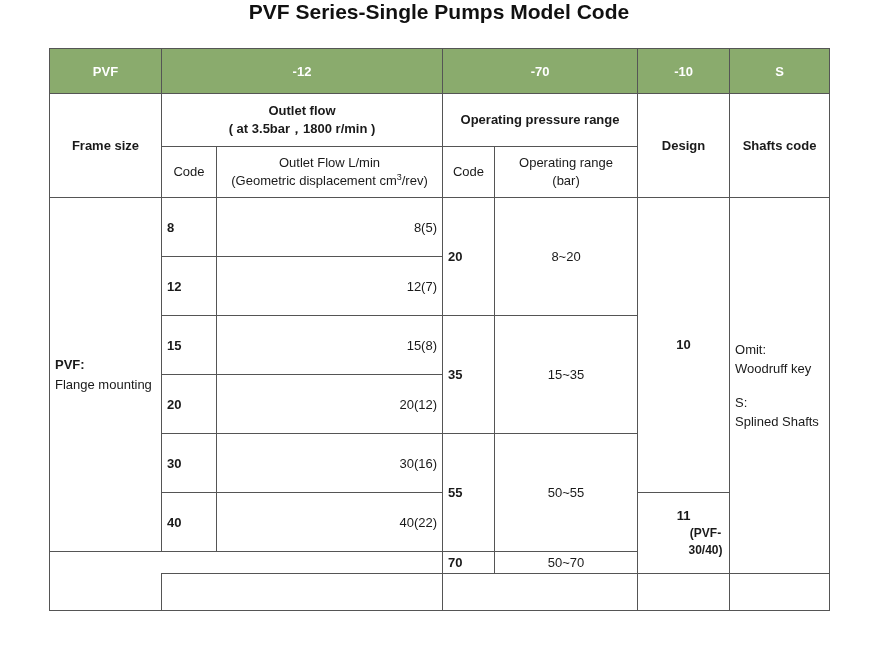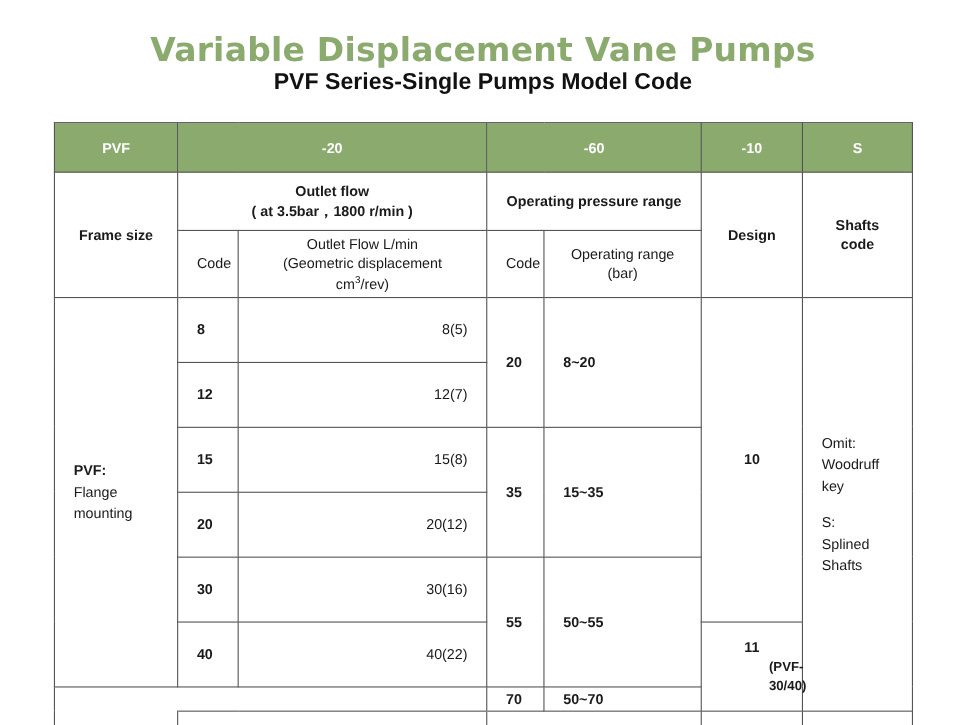--- a/index.html
+++ b/index.html
@@ -44,21 +44,21 @@
   table.model-code {
     border-collapse: collapse;
     width: 780px;
     table-layout: fixed;
     border: 1px solid #555555;
   }
   table.model-code td, table.model-code th {
     border: 1px solid #555555;
     vertical-align: middle;
     font-size: 13px;
-    padding: 3px 17px;
+    padding: 3px 5px;
     background: #ffffff;
   }
   .hdr {
     background: #8aab6d !important;
     color: #ffffff;
     font-weight: bold;
     font-size: 17px;
     text-align: center;
     height: 38px;
   }
@@ -83,23 +83,22 @@
     text-align: right;
     font-size: 13px;
   }
   .pressure-code {
     font-weight: bold;
     font-size: 13.5px;
     padding-left: 10px;
     text-align: left;
   }
   .pressure-range {
-    text-align: left;
-    font-size: 13px;
-    font-weight: bold;
+    text-align: center;
+    font-size: 13px;
   }
   .frame-cell {
     text-align: left;
     font-size: 13px;
     line-height: 1.5;
     padding: 6px 4px;
   }
   .frame-cell .b { font-weight: bold; }
   .design-cell {
     text-align: center;
@@ -123,40 +122,39 @@
     text-align: center;
     font-size: 13px;
   }
   sup { font-size: 9px; vertical-align: super; }
 </style>
 </head>
 <body>
 
 <div class="page">
 
-  <div class="title">Variable Displacement Vane Pumps</div>
   <div class="subtitle">PVF Series-Single Pumps Model Code</div>
 
   <div class="table-wrap">
     <table class="model-code">
       <colgroup>
         <col style="width:112px">
         <col style="width:55px">
         <col style="width:226px">
         <col style="width:52px">
         <col style="width:143px">
         <col style="width:92px">
         <col style="width:100px">
       </colgroup>
       <tbody>
 
         <tr>
           <td class="hdr">PVF</td>
-          <td class="hdr" colspan="2">-20</td>
-          <td class="hdr" colspan="2">-60</td>
+          <td class="hdr" colspan="2">-12</td>
+          <td class="hdr" colspan="2">-70</td>
           <td class="hdr">-10</td>
           <td class="hdr">S</td>
         </tr>
 
         <tr>
           <td class="sub-head" rowspan="2" style="height:46px">
             <span>Frame size</span>
           </td>
           <td class="sub-head" colspan="2" style="height:46px">
             <div>Outlet flow</div>

